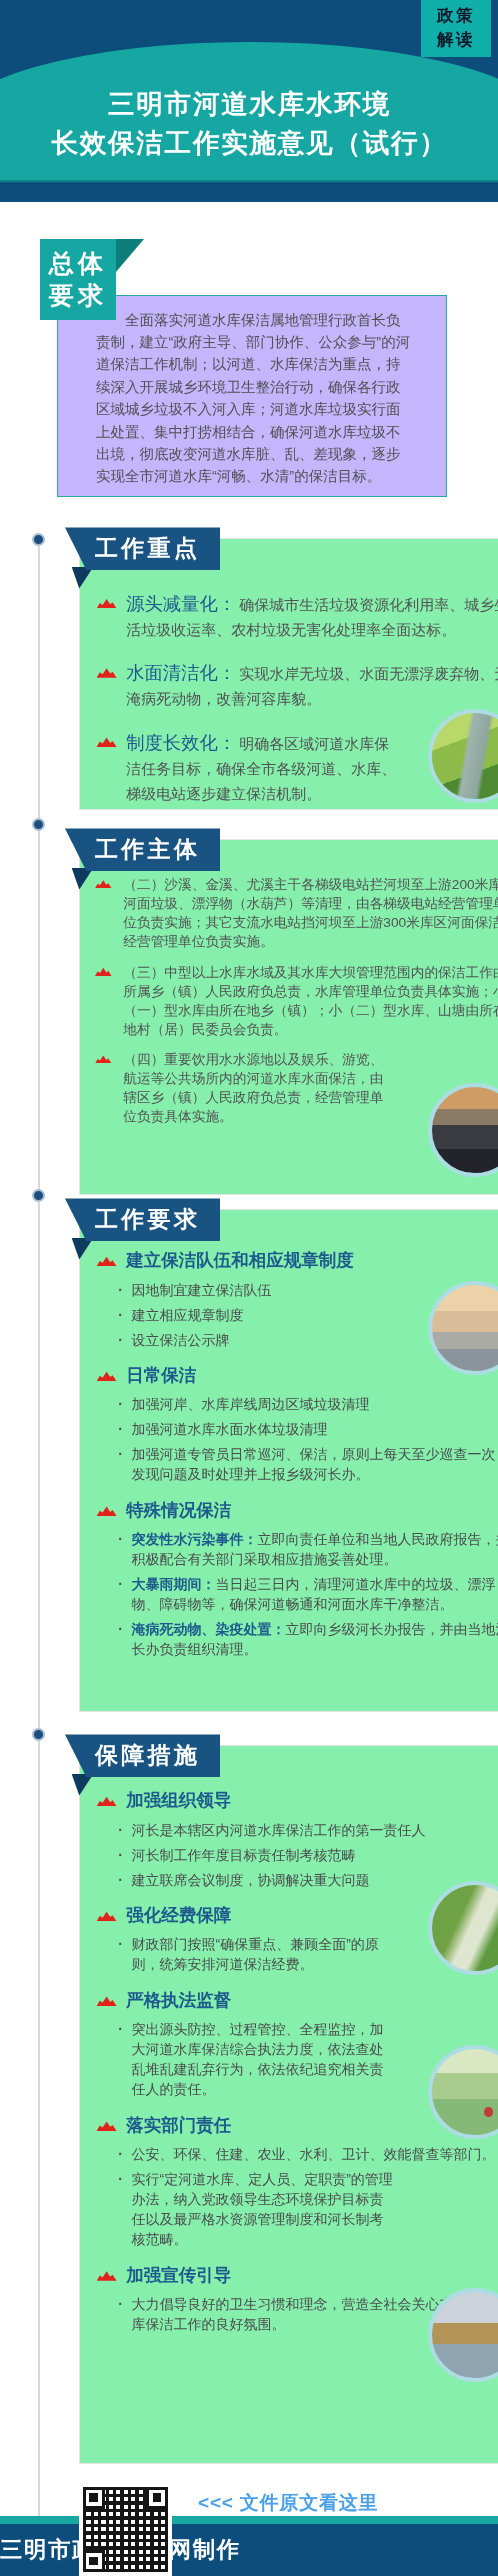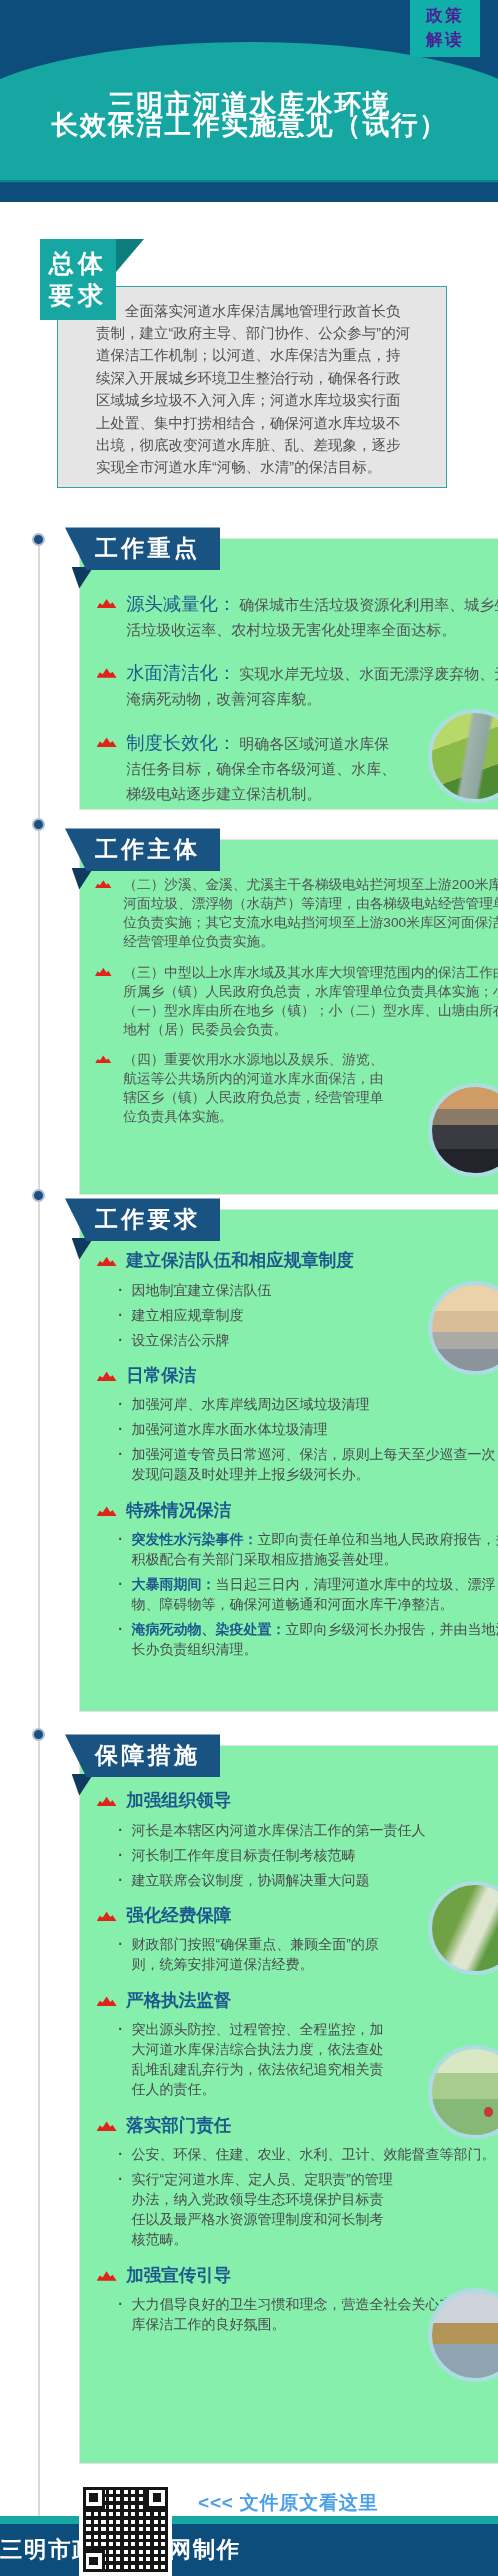--- a/index.html
+++ b/index.html
@@ -6,27 +6,27 @@
   .page{position:relative;width:499px;height:2576px;margin:0 auto;background:#ffffff;
         font-family:"Liberation Sans","DejaVu Sans",sans-serif;overflow:hidden;}
 
   
   .header{position:absolute;top:0;left:0;width:499px;height:202px;background:#0d4d7b;overflow:hidden;}
   .dome{position:absolute;top:42px;left:-50px;right:-50px;height:140px;background:#17a7a3;
         border-radius:50% 50% 0 0 / 83px 83px 0 0;}
   .seam{position:absolute;top:180px;left:0;right:0;height:2.5px;background:#0a6a74;opacity:.6;}
   .title-line{position:absolute;width:100%;text-align:center;color:#fff;font-weight:bold;
         font-size:26.6px;letter-spacing:1.7px;}
-  .t1{top:86px;} .t2{top:107px;}
-  .badge{position:absolute;top:0;right:19px;width:70px;height:57px;background:#10afaa;color:#4c1d95;
+  .t1{top:86px;} .t2{top:125px;}
+  .badge{position:absolute;top:0;right:8px;width:70px;height:57px;background:#10afaa;color:#0f172a;
         text-align:center;font-weight:bold;font-size:16.6px;line-height:24px;padding-top:4.2px;
         box-sizing:border-box;letter-spacing:2.5px;}
 
   
-  .ov-box{position:absolute;top:286px;left:57px;width:390px;height:202px;background:#e5e5e5;
+  .ov-box{position:absolute;top:295px;left:57px;width:390px;height:202px;background:#c4b5fd;
         border:0.8px solid #2ba8a4;box-sizing:border-box;padding:12.5px 32px 0 38px;}
   .ov-box p{margin:0;font-size:14.5px;line-height:22.4px;color:#4f5052;text-indent:2em;}
   .ov-label{position:absolute;top:239px;left:40px;width:76px;height:81px;background:#17a7a3;
         color:#fff;font-size:25px;font-weight:bold;text-align:center;box-sizing:border-box;
         padding-top:8.3px;line-height:32px;letter-spacing:4.2px;}
   .ov-fold{position:absolute;top:239px;left:116px;width:28px;height:33px;background:#0c7f7c;
         clip-path:polygon(0 0,100% 0,0 100%);}
 
   
   .tl-line{position:absolute;left:38px;top:542px;width:1.7px;height:1976px;background:#dadada;}

